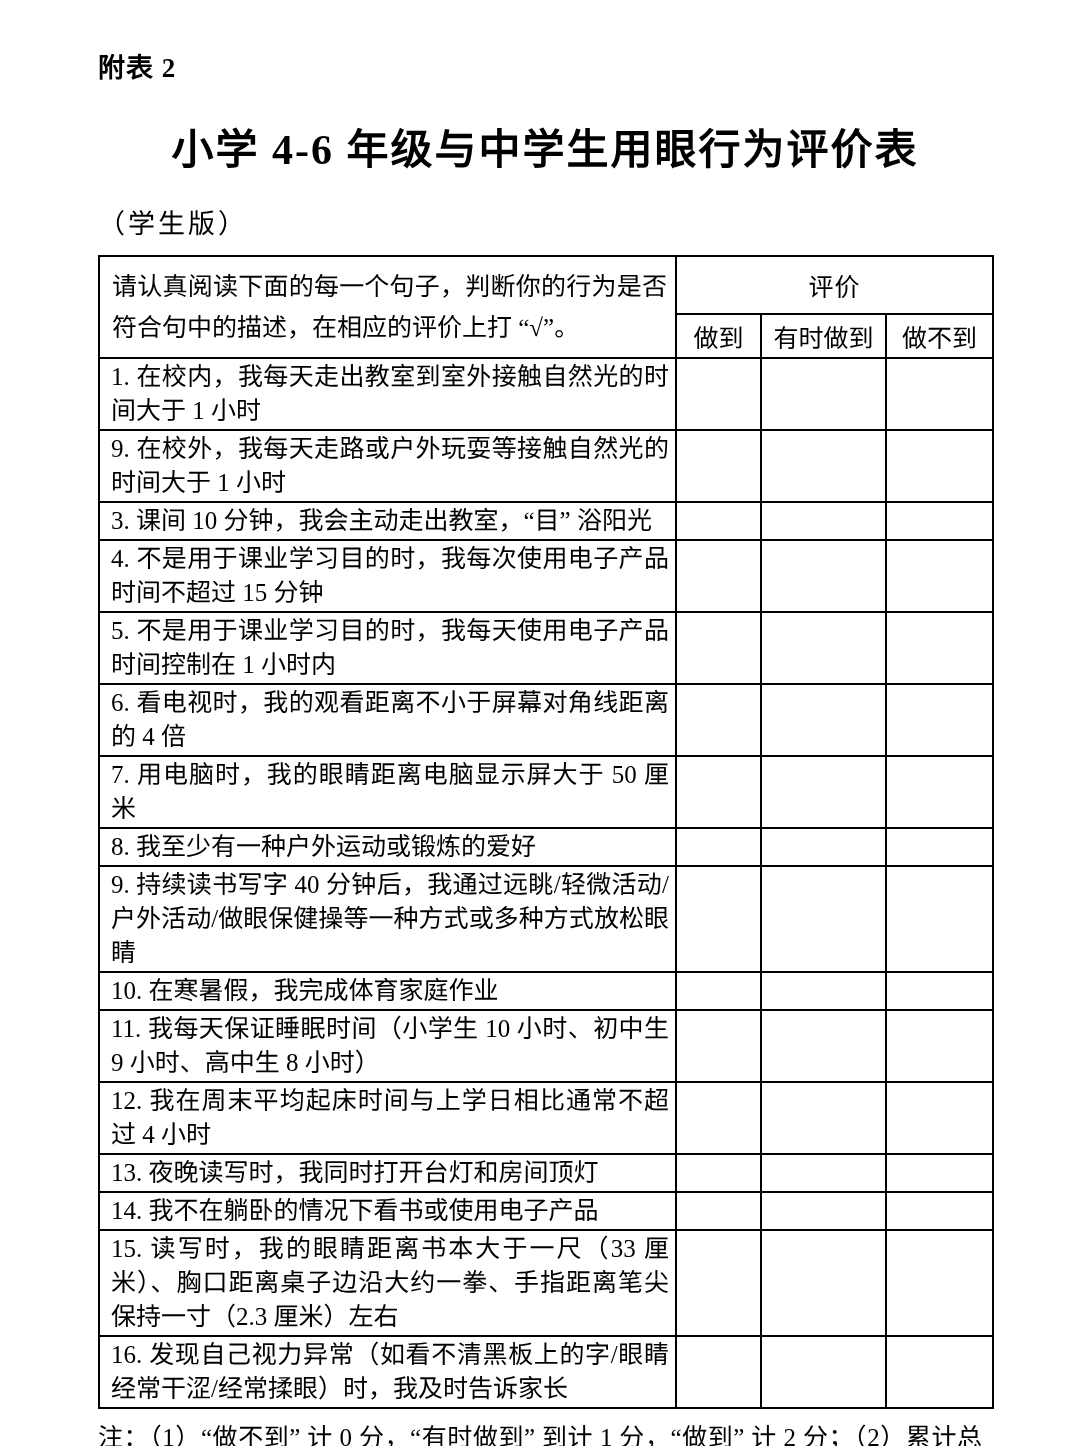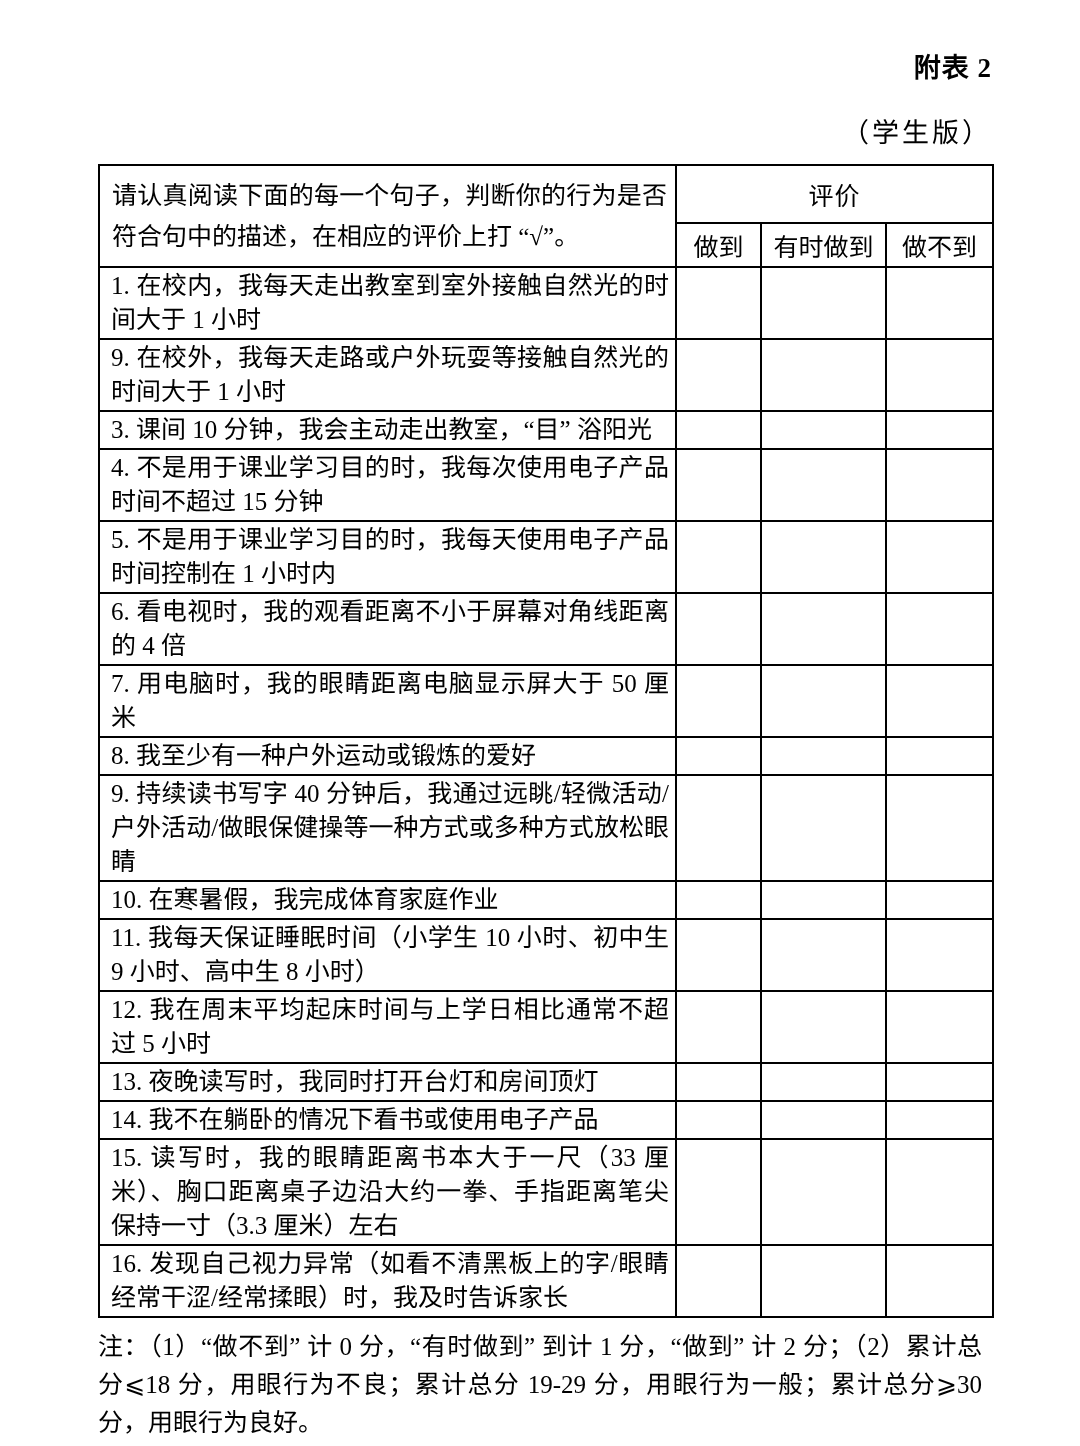--- a/index.html
+++ b/index.html
@@ -17,34 +17,33 @@
     width: 894px;
     margin-left: 98px;
     padding-top: 46px;
     box-sizing: border-box;
   }
   .appendix-label {
     font-size: 27px;
     font-weight: bold;
     margin-left: 0;
     letter-spacing: 1px;
-    text-align: right;
   }
   .doc-title {
     margin-top: 30px;
     text-align: center;
     font-size: 42px;
     font-weight: bold;
     letter-spacing: 2px;
     white-space: nowrap;
   }
   .doc-subtitle {
     margin-top: 26px;
     margin-bottom: 14px;
-    text-align: right;
+    text-align: left;
     font-size: 27px;
     letter-spacing: 3px;
   }
   table.eval-table {
     border-collapse: collapse;
     width: 894px;
     table-layout: fixed;
     margin-top: 14px;
     font-family: Liberation Serif, serif;
   }
@@ -93,20 +92,21 @@
     text-align-last: left;
   }
 </style>
 </head>
 <body>
 
 <div class="page">
 
   <div class="appendix-label">附表 2</div>
 
+  <div class="doc-title">小学 4-6 年级与中学生用眼行为评价表</div>
 
   <div class="doc-subtitle">（学生版）</div>
 
   <table class="eval-table">
     <colgroup>
       <col class="c-stmt">
       <col class="c-done">
       <col class="c-some">
       <col class="c-cannot">
     </colgroup>
@@ -182,39 +182,39 @@
           <td class="ans"></td>
           <td class="ans"></td>
         </tr>
         <tr>
           <td class="stmt">11. 我每天保证睡眠时间（小学生 10 小时、初中生 9 小时、高中生 8 小时）</td>
           <td class="ans"></td>
           <td class="ans"></td>
           <td class="ans"></td>
         </tr>
         <tr>
-          <td class="stmt">12. 我在周末平均起床时间与上学日相比通常不超过 5 小时</td>
+          <td class="stmt">12. 我在周末平均起床时间与上学日相比通常不超过 4 小时</td>
           <td class="ans"></td>
           <td class="ans"></td>
           <td class="ans"></td>
         </tr>
         <tr>
           <td class="stmt">13. 夜晚读写时，我同时打开台灯和房间顶灯</td>
           <td class="ans"></td>
           <td class="ans"></td>
           <td class="ans"></td>
         </tr>
         <tr>
           <td class="stmt">14. 我不在躺卧的情况下看书或使用电子产品</td>
           <td class="ans"></td>
           <td class="ans"></td>
           <td class="ans"></td>
         </tr>
         <tr>
-          <td class="stmt">15. 读写时，我的眼睛距离书本大于一尺（33 厘米）、胸口距离桌子边沿大约一拳、手指距离笔尖保持一寸（3.3 厘米）左右</td>
+          <td class="stmt">15. 读写时，我的眼睛距离书本大于一尺（33 厘米）、胸口距离桌子边沿大约一拳、手指距离笔尖保持一寸（2.3 厘米）左右</td>
           <td class="ans"></td>
           <td class="ans"></td>
           <td class="ans"></td>
         </tr>
         <tr>
           <td class="stmt">16. 发现自己视力异常（如看不清黑板上的字/眼睛经常干涩/经常揉眼）时，我及时告诉家长</td>
           <td class="ans"></td>
           <td class="ans"></td>
           <td class="ans"></td>
         </tr>

